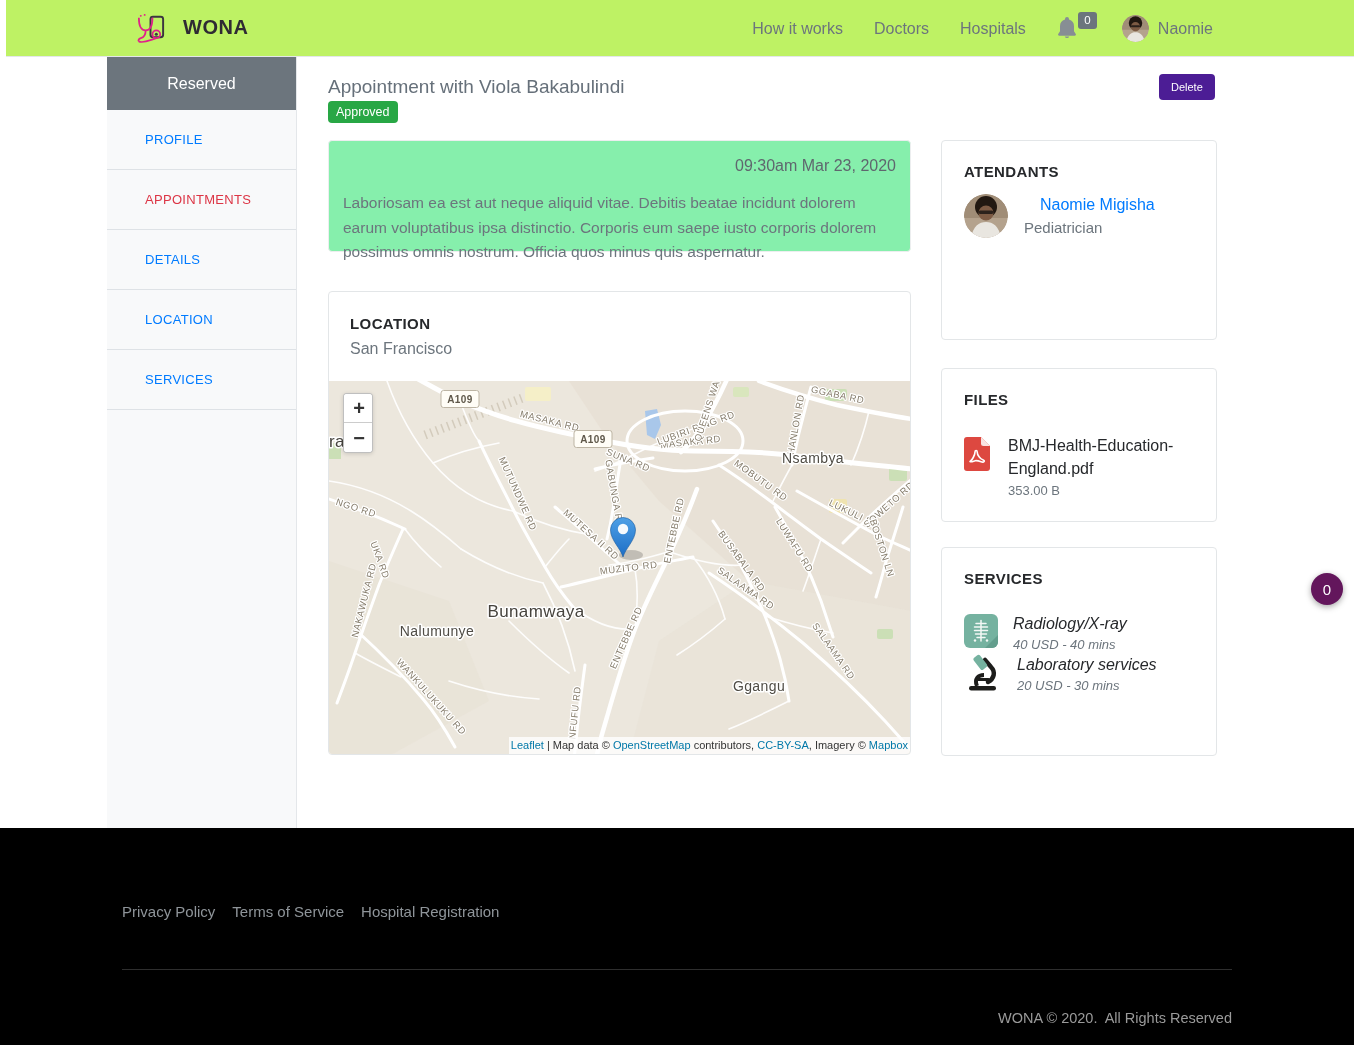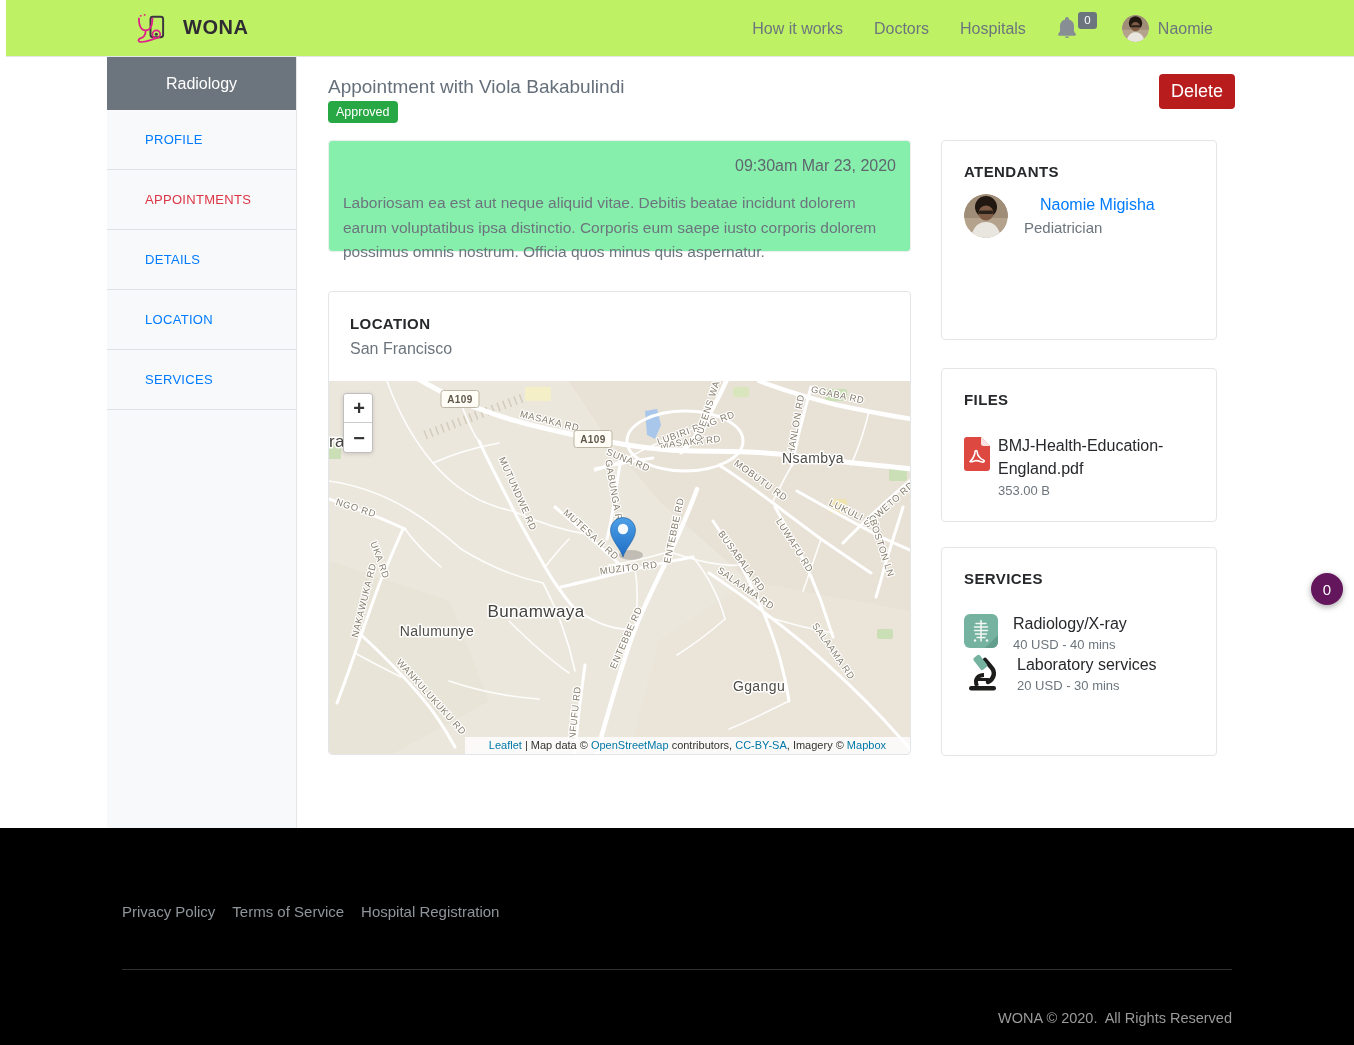--- a/index.html
+++ b/index.html
@@ -27,22 +27,22 @@
   .side-head { height:53px; background:#6c757d; color:#fff; font-size:16px; display:flex;
                align-items:center; justify-content:center; }
   .side-item { height:60px; display:flex; align-items:center; padding-left:38px;
                border-bottom:1px solid #dee2e6; font-size:13px; letter-spacing:0.3px;
                color:#007bff; cursor:pointer; }
   .side-item.active { color:#dc3545; }
   
   .page-title { position:absolute; left:328px; top:76px; font-size:19px; color:#66707a; }
   .badge-approved { position:absolute; left:328px; top:101px; background:#28a745; color:#fff;
                     font-size:12.5px; padding:4px 8px; border-radius:4px; }
-  .delete-btn { position:absolute; left:1159px; top:74px; background:#b91c1c; color:#fff; border:none;
-                font-size:18px; padding:7px 12px; border-radius:4px; cursor:pointer;
+  .delete-btn { position:absolute; left:1159px; top:74px; background:#4c1d95; color:#fff; border:none;
+                font-size:11px; padding:7px 12px; border-radius:4px; cursor:pointer;
                 font-family:inherit; }
   
   .card { position:absolute; background:#fff; border:1px solid #e3e6e8; border-radius:4px; }
   .summary-card { left:328px; top:140px; width:583px; height:112px; background:#86efac; border-color:#eceeef; padding:16px 14px; }
   .summary-time { text-align:right; font-size:16px; color:#5f676e; }
   .summary-text { margin-top:16px; font-size:15.5px; line-height:24.5px; color:#6c757d; }
   .location-card { left:328px; top:291px; width:583px; height:464px; }
   .loc-head { padding:23px 21px 0; }
   .loc-title { font-size:15px; font-weight:700; color:#26282b; letter-spacing:0.4px; }
   .loc-city { margin-top:8px; font-size:16px; color:#6c757d; }
@@ -54,38 +54,38 @@
                   paint-order:stroke; stroke:#ffffff; stroke-width:2.4px; stroke-linejoin:round; }
   .map-svg text.place { font-size:14px; fill:#4f4c45; letter-spacing:0.4px; stroke-width:3px; }
   .map-svg text.place-big { font-size:17px; fill:#46433d; letter-spacing:0.4px; stroke-width:3px; }
   .map-svg text.shield { font-size:10px; font-weight:700; fill:#5f584a; letter-spacing:0.4px; stroke:none; }
   .map-zoom { position:absolute; top:12px; left:14px; width:30px; border:1px solid rgba(0,0,0,0.25);
               border-radius:4px; overflow:hidden; background:#fff; box-shadow:0 1px 4px rgba(0,0,0,0.15); z-index:5;}
   .map-zoom button { display:block; width:30px; height:29px; background:#fff; border:none; font-size:20px;
                      font-weight:700; color:#333; cursor:pointer; line-height:26px; padding:0; font-family:inherit;}
   .map-zoom button:first-child { border-bottom:1px solid #ccc; }
   .map-attr { position:absolute; right:0; bottom:0; background:rgba(255,255,255,0.78); z-index:5;
-              font-size:11px; color:#333; padding:2px 24px 3px; white-space:pre; }
+              font-size:11px; color:#333; padding:2px 2px 3px; white-space:pre; }
   .map-attr a { color:#0078A8; text-decoration:none; cursor:pointer; }
   
   .att-card { left:941px; top:140px; width:276px; height:200px; padding:22px; }
   .panel-title { font-size:15px; font-weight:700; color:#26282b; letter-spacing:0.4px; }
   .att-row { display:flex; align-items:center; gap:16px; }
   .att-row.r1 { margin-top:28px; }
   .att-row.r2 { margin-top:14px; }
   .avatar-lg { width:44px; height:44px; border-radius:50%; overflow:hidden; flex:0 0 auto; }
   .att-name { font-size:16px; color:#26282b; }
   .att-link { font-size:16px; color:#007bff; cursor:pointer;margin-left:16px; }
   .att-role { font-size:15px; color:#6c757d; margin-top:5px; }
   .files-card { left:941px; top:368px; width:276px; height:154px; padding:22px; }
-  .file-row { display:flex; margin-top:26px; gap:8px; }
+  .file-row { display:flex; margin-top:26px; gap:18px; }
   .file-name { font-size:16px; color:#26282b; line-height:23px; max-width:170px; cursor:pointer; }
   .file-size { font-size:13px; color:#6c757d; margin-top:3px; }
   .svc-card { left:941px; top:547px; width:276px; height:209px; padding:22px; }
-  .svc-row { display:flex; gap:15px; align-items:center; }
+  .svc-row { display:flex; gap:15px; align-items:center;font-style:italic; }
   .svc-row.s1 { margin-top:27px; }
   .svc-row.s2 { }
   .svc-name { font-size:16px; color:#26282b; }
   .svc-sub { font-size:13px; color:#6c757d; margin-top:4px; }
   
   .chat-fab { position:absolute; left:1311px; top:573px; width:32px; height:32px; border-radius:50%;
               background:#63165c; color:#fff; font-size:15px; display:flex; align-items:center;
               justify-content:center; cursor:pointer; box-shadow:0 2px 6px rgba(0,0,0,0.35); z-index:40; }
   
   .footer { position:absolute; left:0; top:828px; width:1354px; height:217px; background:#000; }
@@ -142,21 +142,21 @@
             <path d="M7,44 C9,32 15,28 22,28 C29,28 35,32 37,44 Z" fill="#e9e6e0"></path>
           </g>
         </svg>
       </span>
       <span class="nav-link">Naomie</span>
     </span>
   </div>
 </div>
 
 <div class="sidebar">
-  <div class="side-head">Radiology</div>
+  <div class="side-head">Reserved</div>
   <div class="side-item">PROFILE</div>
   <div class="side-item active">APPOINTMENTS</div>
   <div class="side-item">DETAILS</div>
   <div class="side-item">LOCATION</div>
   <div class="side-item">SERVICES</div>
 </div>
 
 <div class="page-title">Appointment with Viola Bakabulindi</div>
 <span class="badge-approved">Approved</span>
 <button class="delete-btn">Delete</button>

